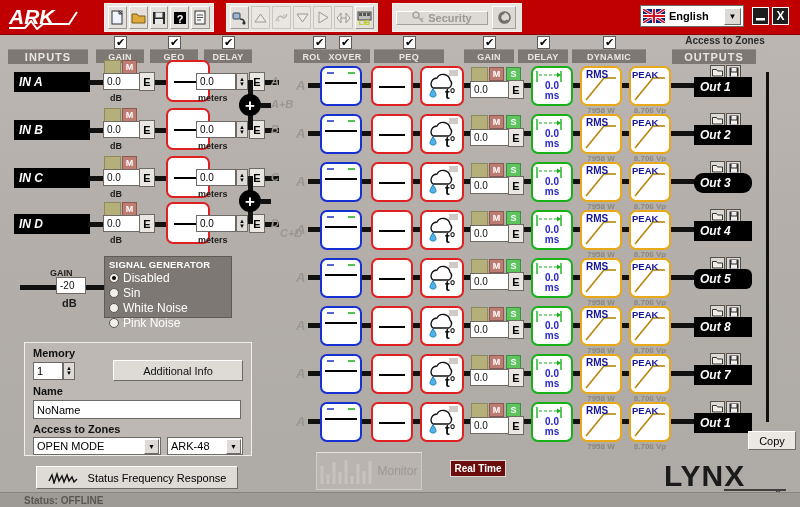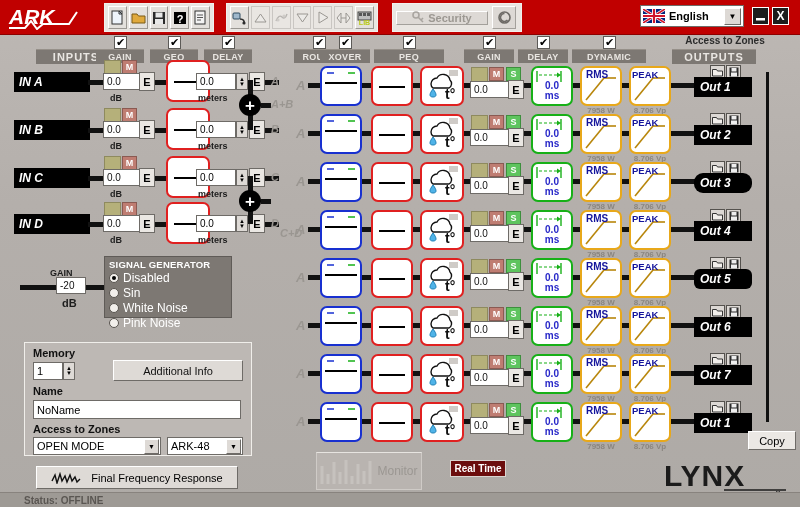--- a/index.html
+++ b/index.html
@@ -328,21 +328,21 @@
     </div>
     <div class="wbtn" id="btn-min">
       <svg width="9" height="9">
           <rect x="0" y="6" width="9" height="2.5" fill="#fff"></rect>
         </svg>
     </div>
     <div class="wbtn" id="btn-close">X</div>
   </div>
 
   <div id="headers">
-      <div class="hdrlbl big" style="left: 8px; width: 80px; margin-left: 28px;">INPUTS</div>
+      <div class="hdrlbl big" style="left: 8px; width: 80px;">INPUTS</div>
       <div class="hdrchk" style="left: 114px;">✔</div>
       <div class="hdrlbl" style="left: 96px; width: 48px;">GAIN</div>
       <div class="hdrchk" style="left: 168px;">✔</div>
       <div class="hdrlbl" style="left: 150px; width: 48px;">GEQ</div>
       <div class="hdrchk" style="left: 222px;">✔</div>
       <div class="hdrlbl" style="left: 204px; width: 48px;">DELAY</div>
       <div class="hdrchk" style="left: 313px;">✔</div>
       <div class="hdrlbl" style="left: 294px; width: 50px;">ROUTE</div>
       <div class="hdrchk" style="left: 339px;">✔</div>
       <div class="hdrlbl" style="left: 320px; width: 50px;">XOVER</div>
@@ -873,21 +873,21 @@
           </svg>
         </span>
         <span class="oicn">
           <svg width="10" height="10">
             <rect x="0.5" y="0.5" width="9" height="9" fill="#2b2b2b"></rect>
             <rect x="2.5" y="1" width="5" height="3.5" fill="#eee"></rect>
             <rect x="2" y="5.5" width="6" height="4" fill="#eee"></rect>
           </svg>
         </span>
       </div>
-      <div class="outlbl" style="left:694px; top:317px; width:58px;">Out 6</div>
+      <div class="outlbl" style="left:694px; top:317px; width:58px;">Out 8</div>
       <div class="aletter" style="left:296px; top:366px;">A</div>
       <div class="wire" style="left:308px; top:371px; width:14px;"></div>
       <div class="pbox blue" style="left:320px; top:354px; width:42px; height:40px;">
         <svg width="38" height="36" style="position:absolute;left:0;top:0">
           <line x1="5" y1="5" x2="12" y2="5" stroke="#1830d0" stroke-width="1.5"></line>
           <line x1="26" y1="5" x2="33" y2="5" stroke="#17b017" stroke-width="1.5"></line>
           <line x1="3" y1="15" x2="35" y2="15" stroke="#000" stroke-width="2"></line>
         </svg>
       </div>
       <div class="wire" style="left:362px; top:371px; width:10px;"></div>
@@ -1080,21 +1080,21 @@
     <div class="sel" style="left:142px; top:94px; width:76px; height:18px;">
       <span>ARK-48</span>
       <span class="selarrow">▼</span>
     </div>
   </div>
 
   <div class="ffrbtn">
     <svg width="34" height="12">
         <path d="M1 9 l3-6 2 8 3-9 2 7 3-5 2 6 3-7 2 6 3-4 2 5 3-3" stroke="#111" stroke-width="1.4" fill="none"></path>
       </svg>
-    <span>Final Frequency Response</span>
+    <span>Status Frequency Response</span>
   </div>
 
   <div class="monbtn">
     <svg width="52" height="26">
       <g stroke="#c6c2be" stroke-width="3" fill="none">
         <line x1="2" y1="26" x2="2" y2="8"></line>
           <line x1="8" y1="26" x2="8" y2="16"></line>
         <line x1="14" y1="26" x2="14" y2="4"></line>
           <line x1="20" y1="26" x2="20" y2="14"></line>
         <line x1="26" y1="26" x2="26" y2="2"></line>

